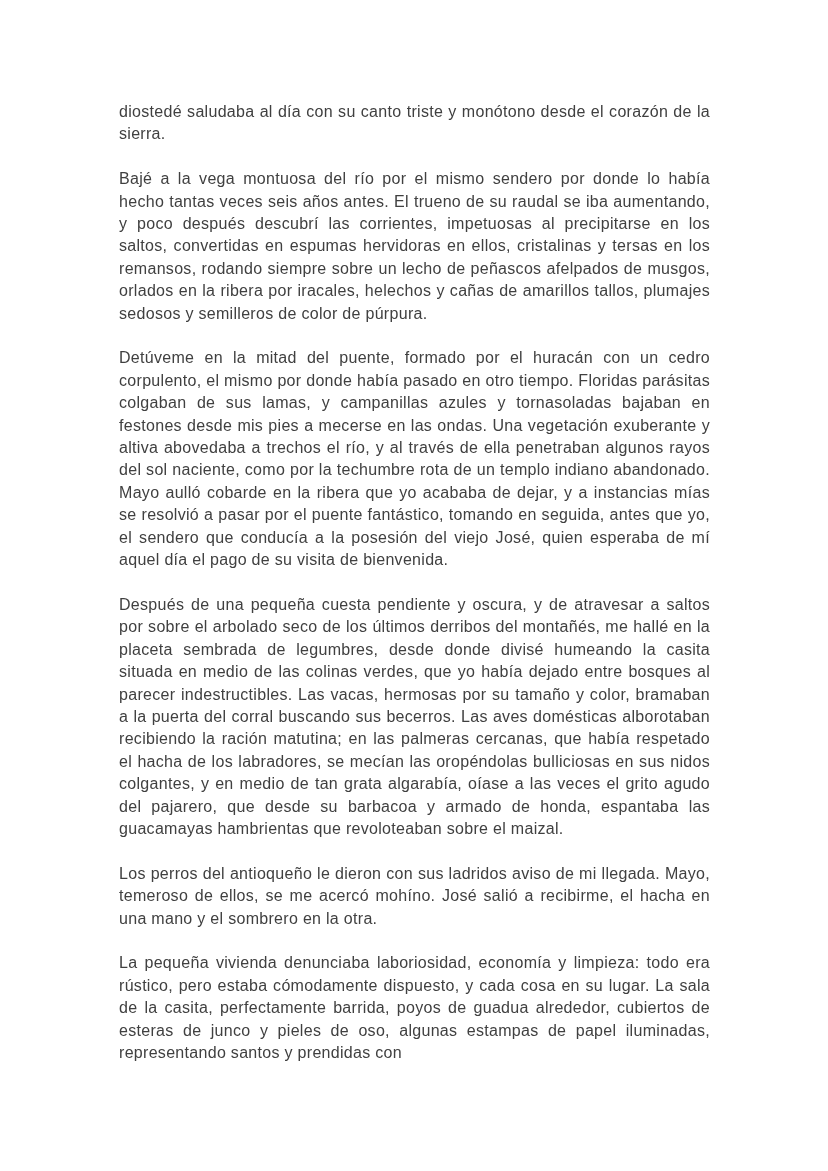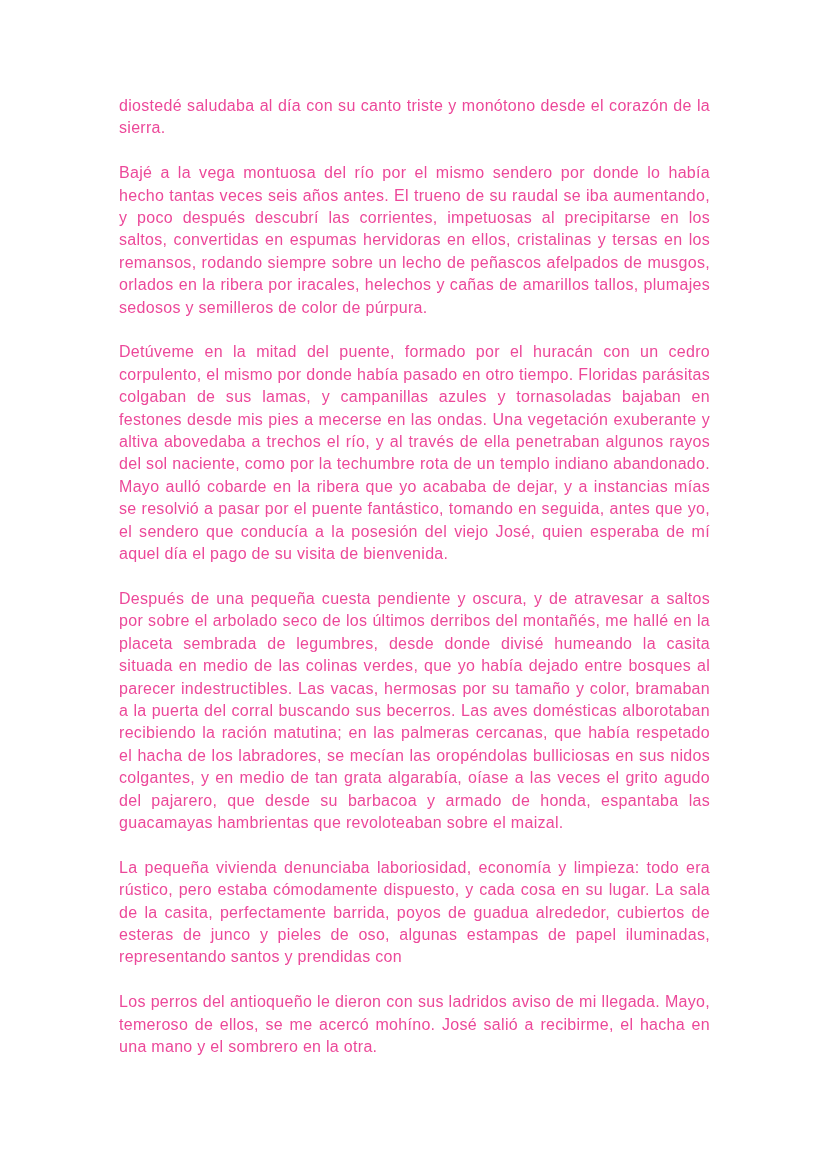--- a/index.html
+++ b/index.html
@@ -14,27 +14,27 @@
   .page {
     position: relative;
     width: 828px;
     height: 1171px;
     background: #ffffff;
   }
 
   .text-block {
     position: absolute;
     left: 119px;
-    top: 95px;
+    top: 101px;
     width: 591px;
     font-family: "Liberation Sans", "DejaVu Sans", sans-serif;
     font-size: 16px;
     line-height: 22.4px;
     letter-spacing: 0.3px;
-    color: #ec4899;
+    color: #404040;
     text-align: justify;
   }
 
   .text-block p {
     margin-bottom: 22.4px;
     text-justify: inter-word;
   }
 
   .text-block p:last-child {
     margin-bottom: 0;
@@ -42,16 +42,16 @@
 </style>
 </head>
 <body>
 
 <div class="page">
   <main class="text-block">
     <p>diostedé saludaba al día con su canto triste y monótono desde el corazón de la sierra.</p>
     <p>Bajé a la vega montuosa del río por el mismo sendero por donde lo había hecho tantas veces seis años antes. El trueno de su raudal se iba aumentando, y poco después descubrí las corrientes, impetuosas al precipitarse en los saltos, convertidas en espumas hervidoras en ellos, cristalinas y tersas en los remansos, rodando siempre sobre un lecho de peñascos afelpados de musgos, orlados en la ribera por iracales, helechos y cañas de amarillos tallos, plumajes sedosos y semilleros de color de púrpura.</p>
     <p>Detúveme en la mitad del puente, formado por el huracán con un cedro corpulento, el mismo por donde había pasado en otro tiempo. Floridas parásitas colgaban de sus lamas, y campanillas azules y tornasoladas bajaban en festones desde mis pies a mecerse en las ondas. Una vegetación exuberante y altiva abovedaba a trechos el río, y al través de ella penetraban algunos rayos del sol naciente, como por la techumbre rota de un templo indiano abandonado. Mayo aulló cobarde en la ribera que yo acababa de dejar, y a instancias mías se resolvió a pasar por el puente fantástico, tomando en seguida, antes que yo, el sendero que conducía a la posesión del viejo José, quien esperaba de mí aquel día el pago de su visita de bienvenida.</p>
     <p>Después de una pequeña cuesta pendiente y oscura, y de atravesar a saltos por sobre el arbolado seco de los últimos derribos del montañés, me hallé en la placeta sembrada de legumbres, desde donde divisé humeando la casita situada en medio de las colinas verdes, que yo había dejado entre bosques al parecer indestructibles. Las vacas, hermosas por su tamaño y color, bramaban a la puerta del corral buscando sus becerros. Las aves domésticas alborotaban recibiendo la ración matutina; en las palmeras cercanas, que había respetado el hacha de los labradores, se mecían las oropéndolas bulliciosas en sus nidos colgantes, y en medio de tan grata algarabía, oíase a las veces el grito agudo del pajarero, que desde su barbacoa y armado de honda, espantaba las guacamayas hambrientas que revoloteaban sobre el maizal.</p>
+    <p>Los perros del antioqueño le dieron con sus ladridos aviso de mi llegada. Mayo, temeroso de ellos, se me acercó mohíno. José salió a recibirme, el hacha en una mano y el sombrero en la otra.</p>
     <p>La pequeña vivienda denunciaba laboriosidad, economía y limpieza: todo era rústico, pero estaba cómodamente dispuesto, y cada cosa en su lugar. La sala de la casita, perfectamente barrida, poyos de guadua alrededor, cubiertos de esteras de junco y pieles de oso, algunas estampas de papel iluminadas, representando santos y prendidas con</p>
-    <p>Los perros del antioqueño le dieron con sus ladridos aviso de mi llegada. Mayo, temeroso de ellos, se me acercó mohíno. José salió a recibirme, el hacha en una mano y el sombrero en la otra.</p>
   </main>
 </div>
 
 </body></html>

